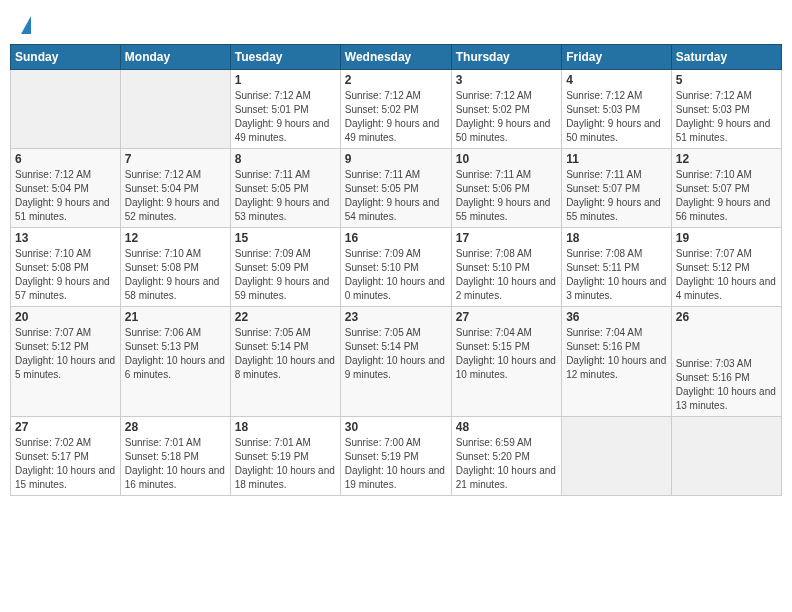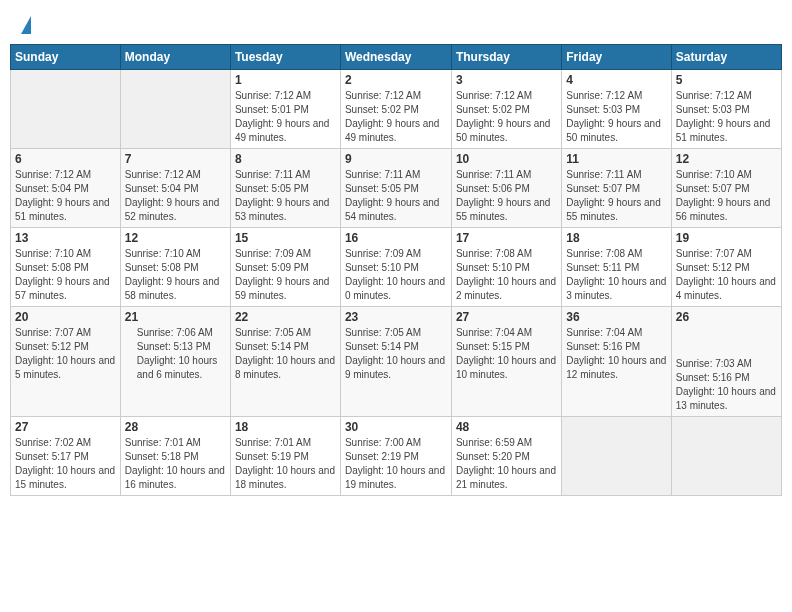--- a/index.html
+++ b/index.html
@@ -253,21 +253,21 @@
       </tr>
       <tr>
         <td>
           <span class="day-number">20</span>
           <div class="day-info" style="white-space: pre-line;">Sunrise: 7:07 AM
 Sunset: 5:12 PM
 Daylight: 10 hours and 5 minutes.</div>
         </td>
         <td>
           <span class="day-number">21</span>
-          <div class="day-info" style="white-space: pre-line; margin-left: 12px;">Sunrise: 7:06 AM
+          <div class="day-info" style="white-space: pre-line;">Sunrise: 7:06 AM
 Sunset: 5:13 PM
 Daylight: 10 hours and 6 minutes.</div>
         </td>
         <td>
           <span class="day-number">22</span>
           <div class="day-info" style="white-space: pre-line;">Sunrise: 7:05 AM
 Sunset: 5:14 PM
 Daylight: 10 hours and 8 minutes.</div>
         </td>
         <td>
@@ -310,21 +310,21 @@
         </td>
         <td>
           <span class="day-number">18</span>
           <div class="day-info" style="white-space: pre-line;">Sunrise: 7:01 AM
 Sunset: 5:19 PM
 Daylight: 10 hours and 18 minutes.</div>
         </td>
         <td>
           <span class="day-number">30</span>
           <div class="day-info" style="white-space: pre-line;">Sunrise: 7:00 AM
-Sunset: 2:19 PM
+Sunset: 5:19 PM
 Daylight: 10 hours and 19 minutes.</div>
         </td>
         <td>
           <span class="day-number">48</span>
           <div class="day-info" style="white-space: pre-line;">Sunrise: 6:59 AM
 Sunset: 5:20 PM
 Daylight: 10 hours and 21 minutes.</div>
         </td>
         <td class="empty-cell"></td>
         <td class="empty-cell"></td>

